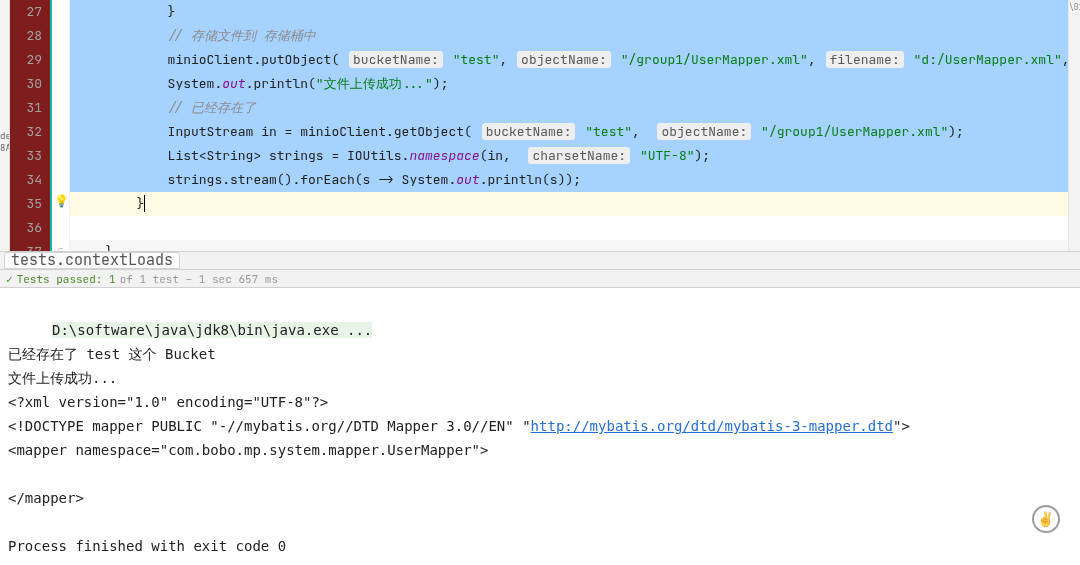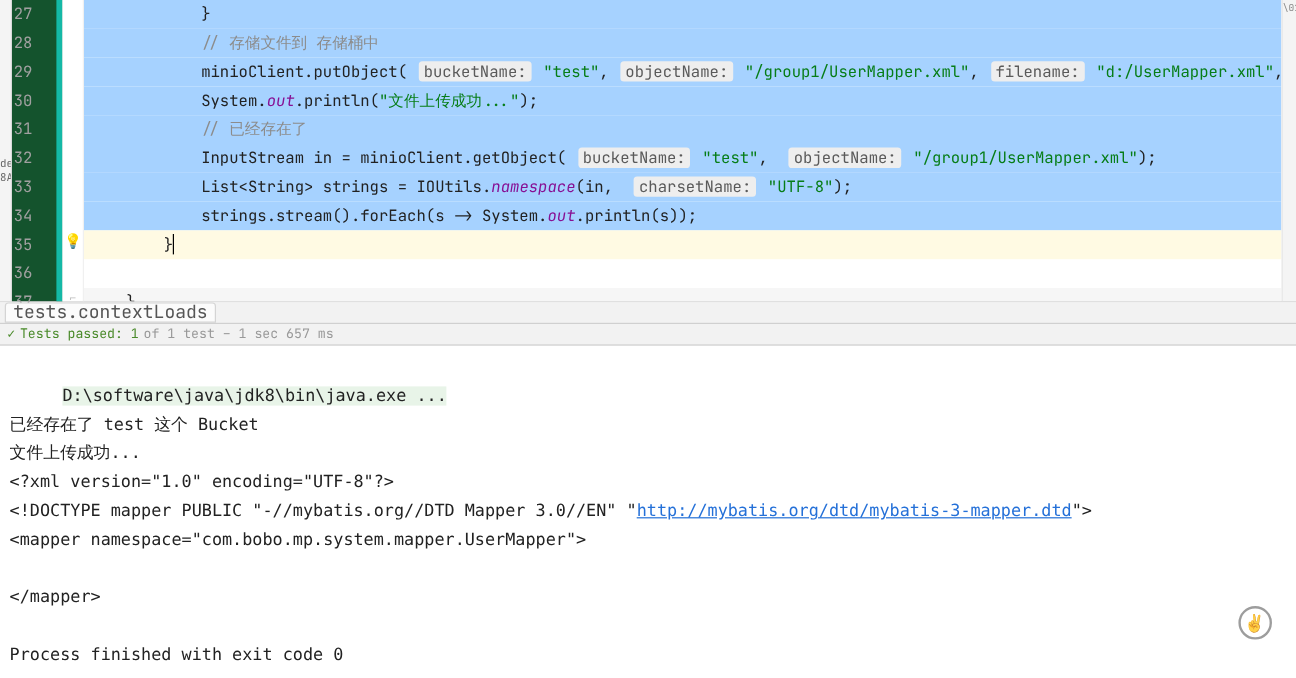--- a/index.html
+++ b/index.html
@@ -22,28 +22,28 @@
     background: #f4f4f4;
     border-right: 1px solid #d9d9d9;
     font-size: 9px;
     color: #666;
     overflow: hidden;
     line-height: 12px;
     padding-top: 130px;
   }
   .gutter {
     width: 42px;
-    background: #14532d;
+    background: #7f1d1d;
     text-align: right;
-    padding-right: 20px;
+    padding-right: 8px;
     color: #a0a0a0;
     line-height: 24px;
     font-size: 13px;
     user-select: none;
-    border-right: 5px solid #14b8a6;
+    border-right: 2px solid #14b8a6;
   }
   .marker-strip {
     width: 18px;
     background: #fff;
     border-right: 1px solid #f0f0f0;
     position: relative;
   }
   .bulb {
     position: absolute;
     left: 2px;
@@ -64,21 +64,21 @@
   .code-line {
     height: 24px;
     line-height: 24px;
     white-space: pre;
     padding-left: 4px;
     color: #222;
   }
   .sel { background: #a6d2ff; }
   .current { background: #fffae3; }
   .str  { color: #067d17; }
-  .cmt  { color: #8c8c8c; }
+  .cmt  { color: #8c8c8c; font-style: italic; }
   .stat { color: #871094; font-style: italic; }
   .hint {
     background: #eeeeee;
     color: #5a5a5a;
     border-radius: 3px;
     padding: 0 4px;
     margin: 12px 2px;
     font-style: normal;
   }
   .caret { border-left: 1px solid #000; }

